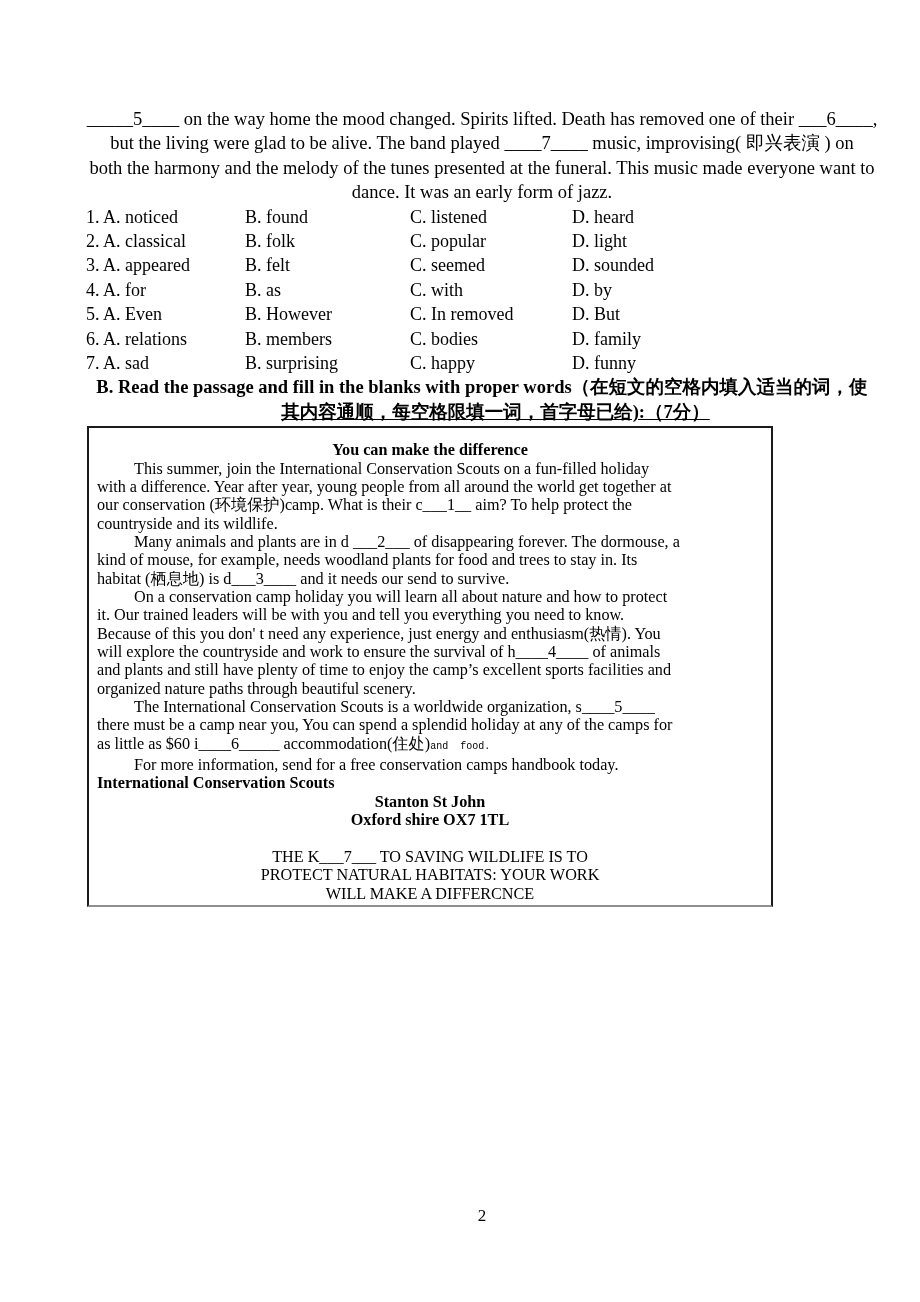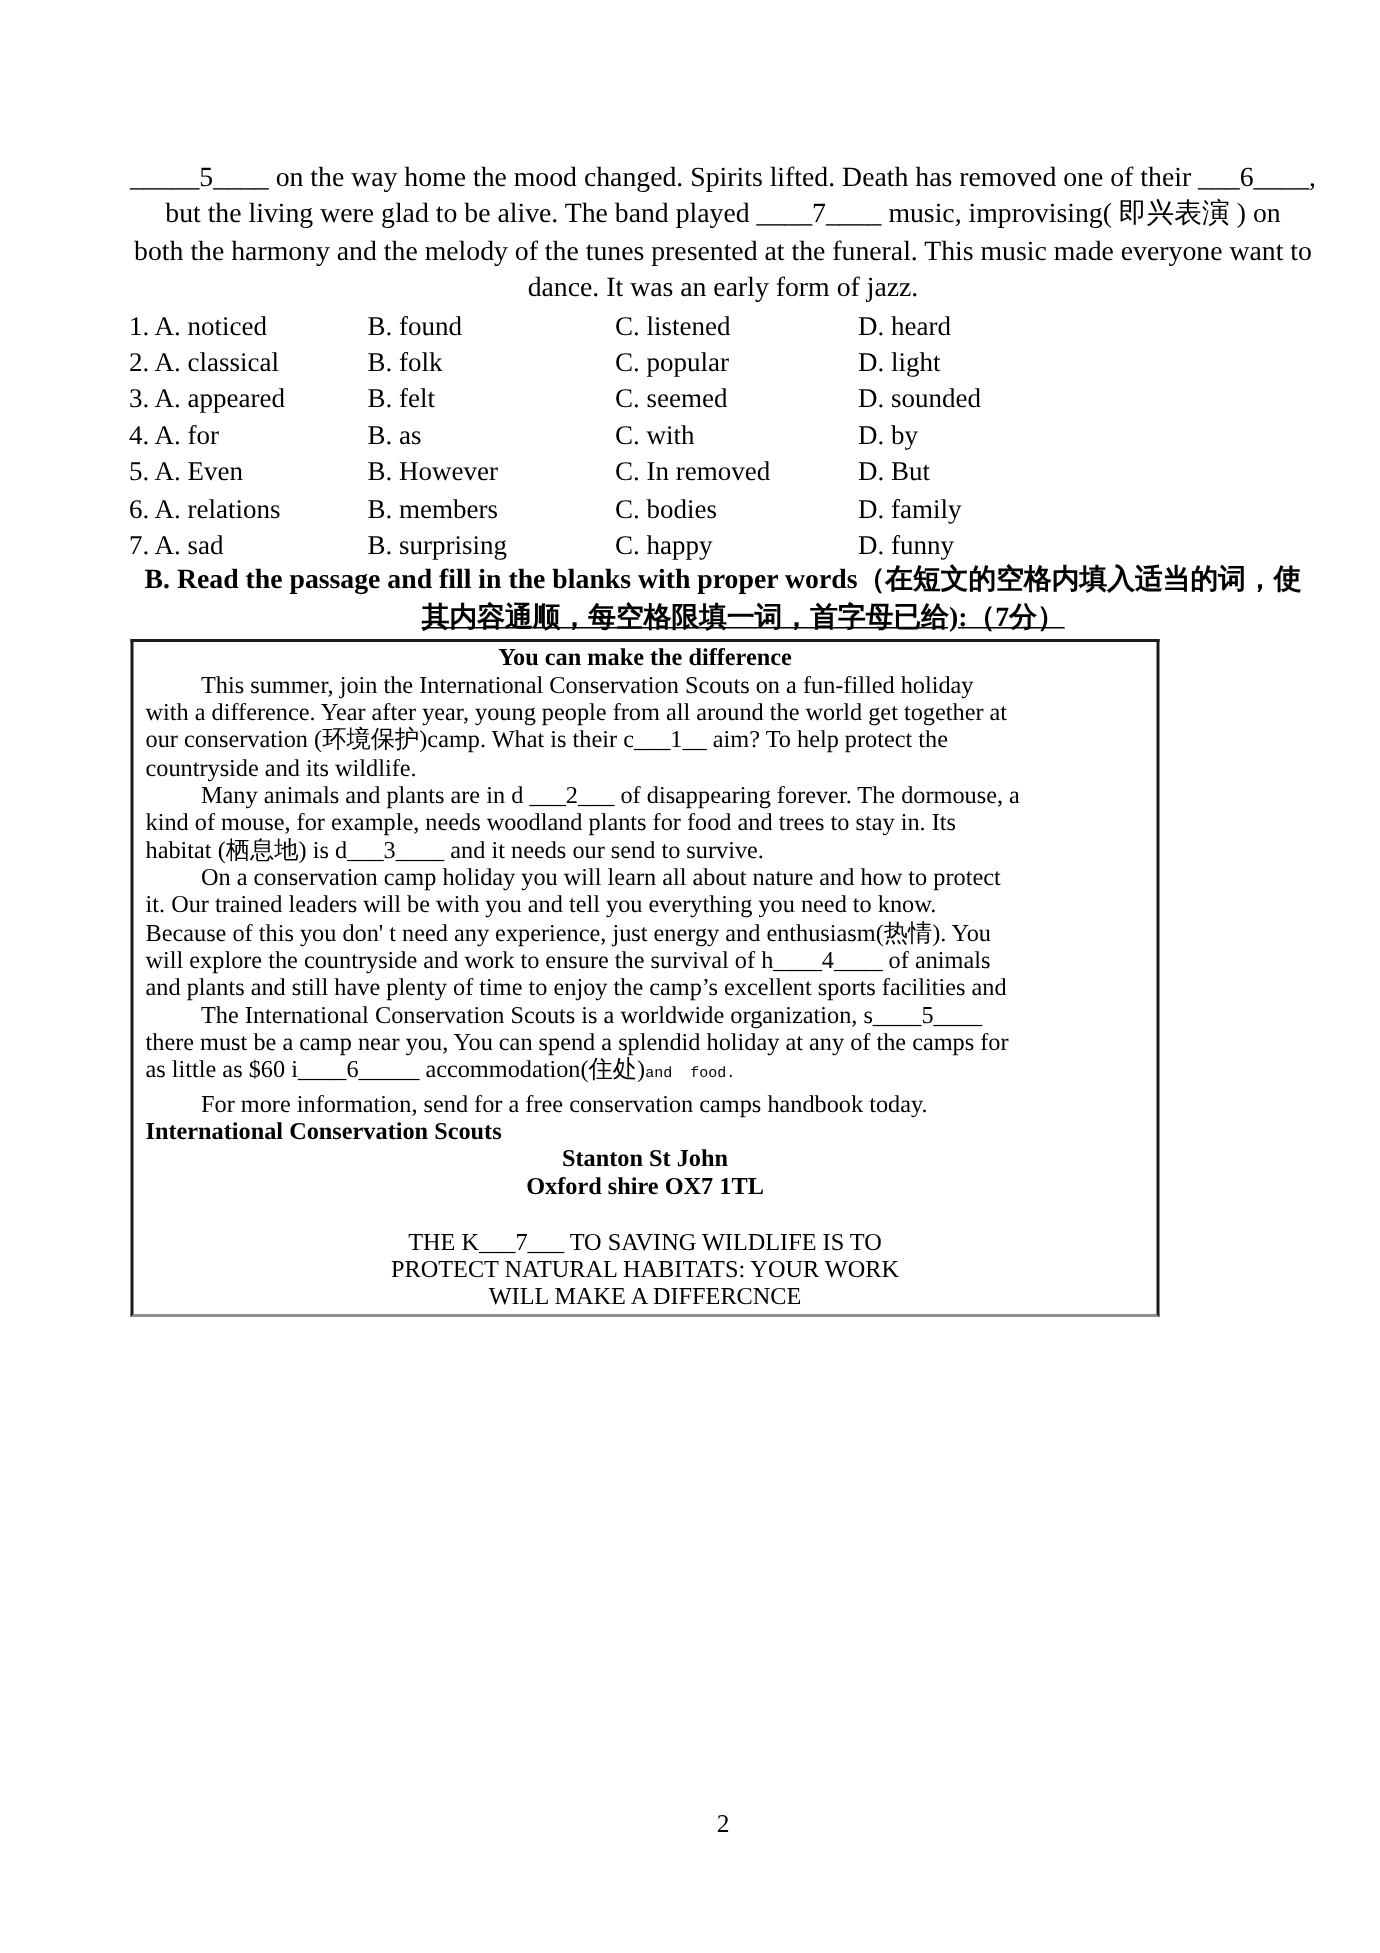--- a/index.html
+++ b/index.html
@@ -16,21 +16,21 @@
   .opts{margin:0;}
   .orow{display:grid;grid-template-columns:159px 165px 162px 1fr;}
   .ocell{font-size:18px;line-height:24.4px;white-space:pre;}
   .secb .tline{font-weight:bold;}
   .ind2{padding-left:27px;text-decoration:underline;}
   .box{
     margin-top:2px;margin-left:1px;
     width:686px;box-sizing:border-box;
     border:2px solid #1b1b1b;
     border-bottom-color:#8f8f8f;
-    padding:1px 8px 2px 8px;
+    padding:13px 8px 2px 8px;
   }
   .pl{font-size:16.2px;line-height:18.35px;white-space:pre;}
   .pl.ind{padding-left:37px;}
   .center{text-align:center;}
   .bold{font-weight:bold;}
   .blank{height:18.35px;}
   .mono{font-family:"Liberation Mono","DejaVu Sans Mono",monospace;font-size:10px;}
   .pagenum{
     position:absolute;left:86px;width:792px;top:1206px;
     text-align:center;font-size:17px;
@@ -109,20 +109,21 @@
 
       <div class="pl ind">Many animals and plants are in d ___2___ of disappearing forever. The dormouse, a</div>
       <div class="pl">kind of mouse, for example, needs woodland plants for food and trees to stay in. Its</div>
       <div class="pl">habitat (栖息地) is d___3____ and it needs our send to survive.</div>
 
       <div class="pl ind">On a conservation camp holiday you will learn all about nature and how to protect</div>
       <div class="pl">it. Our trained leaders will be with you and tell you everything you need to know.</div>
       <div class="pl">Because of this you don' t need any experience, just energy and enthusiasm(热情). You</div>
       <div class="pl">will explore the countryside and work to ensure the survival of h____4____ of animals</div>
       <div class="pl">and plants and still have plenty of time to enjoy the camp’s excellent sports facilities and</div>
+      <div class="pl">organized nature paths through beautiful scenery.</div>
 
       <div class="pl ind">The International Conservation Scouts is a worldwide organization, s____5____</div>
       <div class="pl">there must be a camp near you, You can spend a splendid holiday at any of the camps for</div>
       <div class="pl"><span>as little as $60 i____6_____ accommodation(住处)</span><span class="mono">and  food.</span></div>
 
       <div class="pl ind">For more information, send for a free conservation camps handbook today.</div>
 
       <div class="pl bold">International Conservation Scouts</div>
       <div class="pl center bold">Stanton St John</div>
       <div class="pl center bold">Oxford shire OX7 1TL</div>

